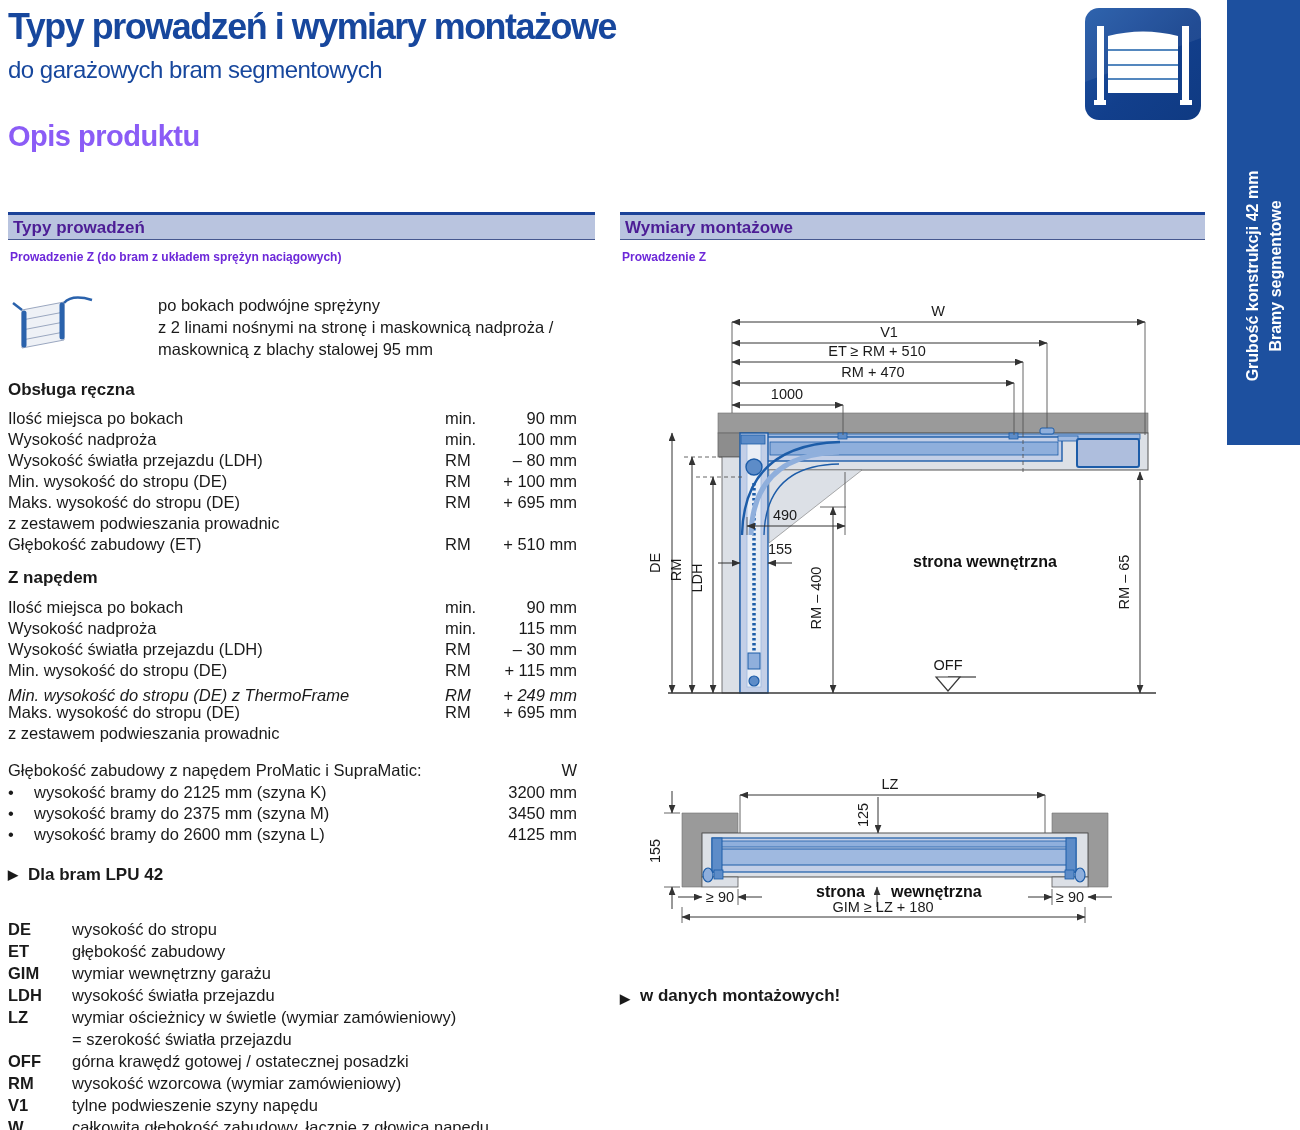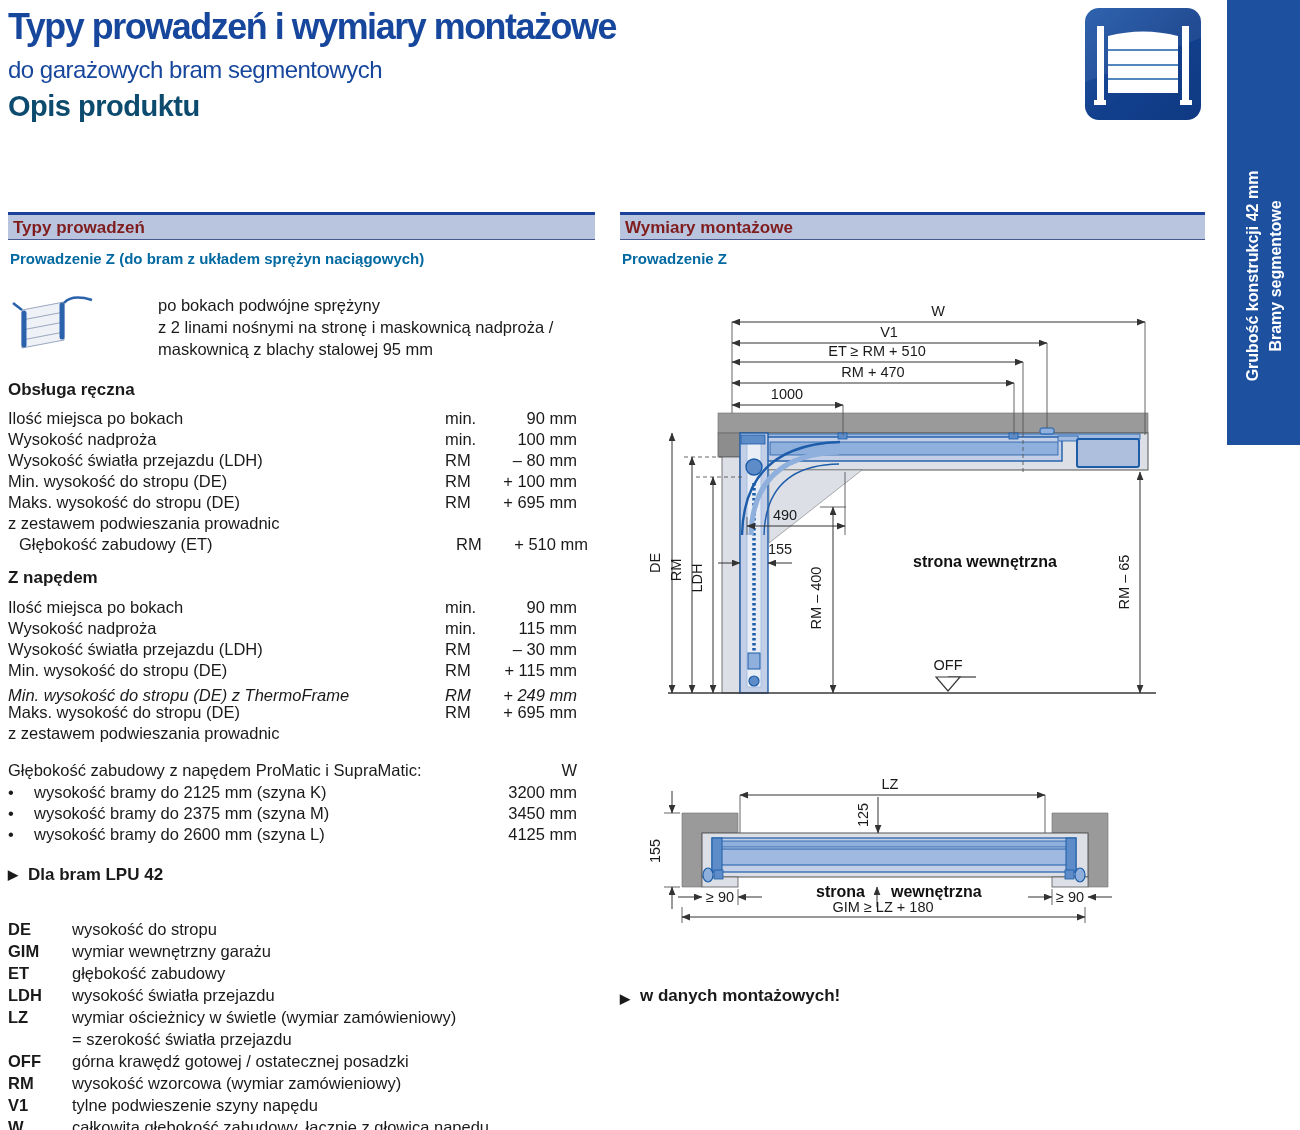--- a/index.html
+++ b/index.html
@@ -1,30 +1,30 @@
 <!DOCTYPE html>
 <html><head>
 <meta charset="utf-8">
 <style>
   html,body{margin:0;padding:0;width:1300px;height:1130px;overflow:hidden;background:#fff;
     font-family:"Liberation Sans",sans-serif;color:#1a1a1a;}
   .abs{position:absolute;}
   
   .page-title{left:8px;top:6px;font-size:37px;font-weight:bold;color:#17479d;letter-spacing:-1.5px;transform:scaleX(.97);transform-origin:left;}
   .page-subtitle{left:8px;top:56px;font-size:24px;font-weight:normal;color:#17479d;letter-spacing:-.5px;}
-  .page-section{left:8px;top:90px;font-size:29px;font-weight:bold;color:#0c4a6e;letter-spacing:-.5px;}
+  .page-section{left:8px;top:120px;font-size:29px;font-weight:bold;color:#8b5cf6;letter-spacing:-.5px;}
   
   .side-tab{right:0;top:0;width:73px;height:445px;background:#1d509f;}
   .side-tab-rot{position:absolute;left:50%;top:62%;transform:translate(-50%,-50%) rotate(-90deg);
     white-space:nowrap;color:#fff;font-weight:bold;font-size:16px;line-height:1.45;text-align:center;}
   
   .hbar{box-sizing:border-box;height:28px;background:#b9c4df;border-top:3px solid #1b4298;border-bottom:1px solid #46588f;
-    padding:3px 0 0 5px;font-size:17px;font-weight:bold;color:#7f1d1d;}
+    padding:3px 0 0 5px;font-size:17px;font-weight:bold;color:#4c1d95;}
   .colwrap{position:absolute;}
-  .subhead{position:absolute;font-size:15px;font-weight:bold;color:#0369a1;text-align:right;}
+  .subhead{position:absolute;font-size:12px;font-weight:bold;color:#6d28d9;text-align:right;}
   
   .intro{position:absolute;display:flex;gap:16px;align-items:flex-start;}
   .intro-text{font-size:16.5px;line-height:22px;margin-left:48px;}
   .sec-title{position:absolute;font-size:17px;font-weight:bold;}
   .trow{position:absolute;width:569px;display:grid;grid-template-columns:437px 58px 74px;font-size:16.5px;line-height:21px;}
   .trow .val{text-align:right;}
   .dlabel{position:absolute;width:569px;display:flex;justify-content:space-between;font-size:16.5px;line-height:21px;}
   .brow{position:absolute;width:569px;display:grid;grid-template-columns:26px 453px 90px;font-size:16.5px;line-height:21px;}
   .brow .val{text-align:right;}
   .lpu{position:absolute;font-size:17px;font-weight:bold;display:flex;gap:10px;align-items:baseline;}
@@ -121,21 +121,21 @@
   <div class="trow" style="left:0;top:280px;">
     <span>Maks. wysokość do stropu (DE)</span>
       <span>RM</span>
       <span class="val">+ 695 mm</span>
   </div>
   <div class="trow" style="left:0;top:301px;">
     <span>z zestawem podwieszania prowadnic</span>
       <span></span>
       <span class="val"></span>
   </div>
-  <div class="trow" style="left:0;top:322px;margin-left:11px;">
+  <div class="trow" style="left:0;top:322px;">
     <span>Głębokość zabudowy (ET)</span>
       <span>RM</span>
       <span class="val">+ 510 mm</span>
   </div>
 
   <div class="sec-title" style="left:0;top:356px;">Z napędem</div>
   <div class="trow" style="left:0;top:385px;">
     <span>Ilość miejsca po bokach</span>
       <span>min.</span>
       <span class="val">90 mm</span>
@@ -195,26 +195,26 @@
     <span class="tri">▶</span>
     <span>Dla bram LPU 42</span>
   </div>
 
   <div class="legend" style="left:0;top:706px;">
     <div class="lrow">
         <span class="lterm">DE</span>
         <span>wysokość do stropu</span>
       </div>
     <div class="lrow">
+        <span class="lterm">ET</span>
+        <span>głębokość zabudowy</span>
+      </div>
+    <div class="lrow">
         <span class="lterm">GIM</span>
         <span>wymiar wewnętrzny garażu</span>
-      </div>
-    <div class="lrow">
-        <span class="lterm">ET</span>
-        <span>głębokość zabudowy</span>
       </div>
     <div class="lrow">
         <span class="lterm">LDH</span>
         <span>wysokość światła przejazdu</span>
       </div>
     <div class="lrow">
         <span class="lterm">LZ</span>
         <span>
           <div>wymiar ościeżnicy w świetle (wymiar zamówieniowy)</div>
           <div>= szerokość światła przejazdu</div>

